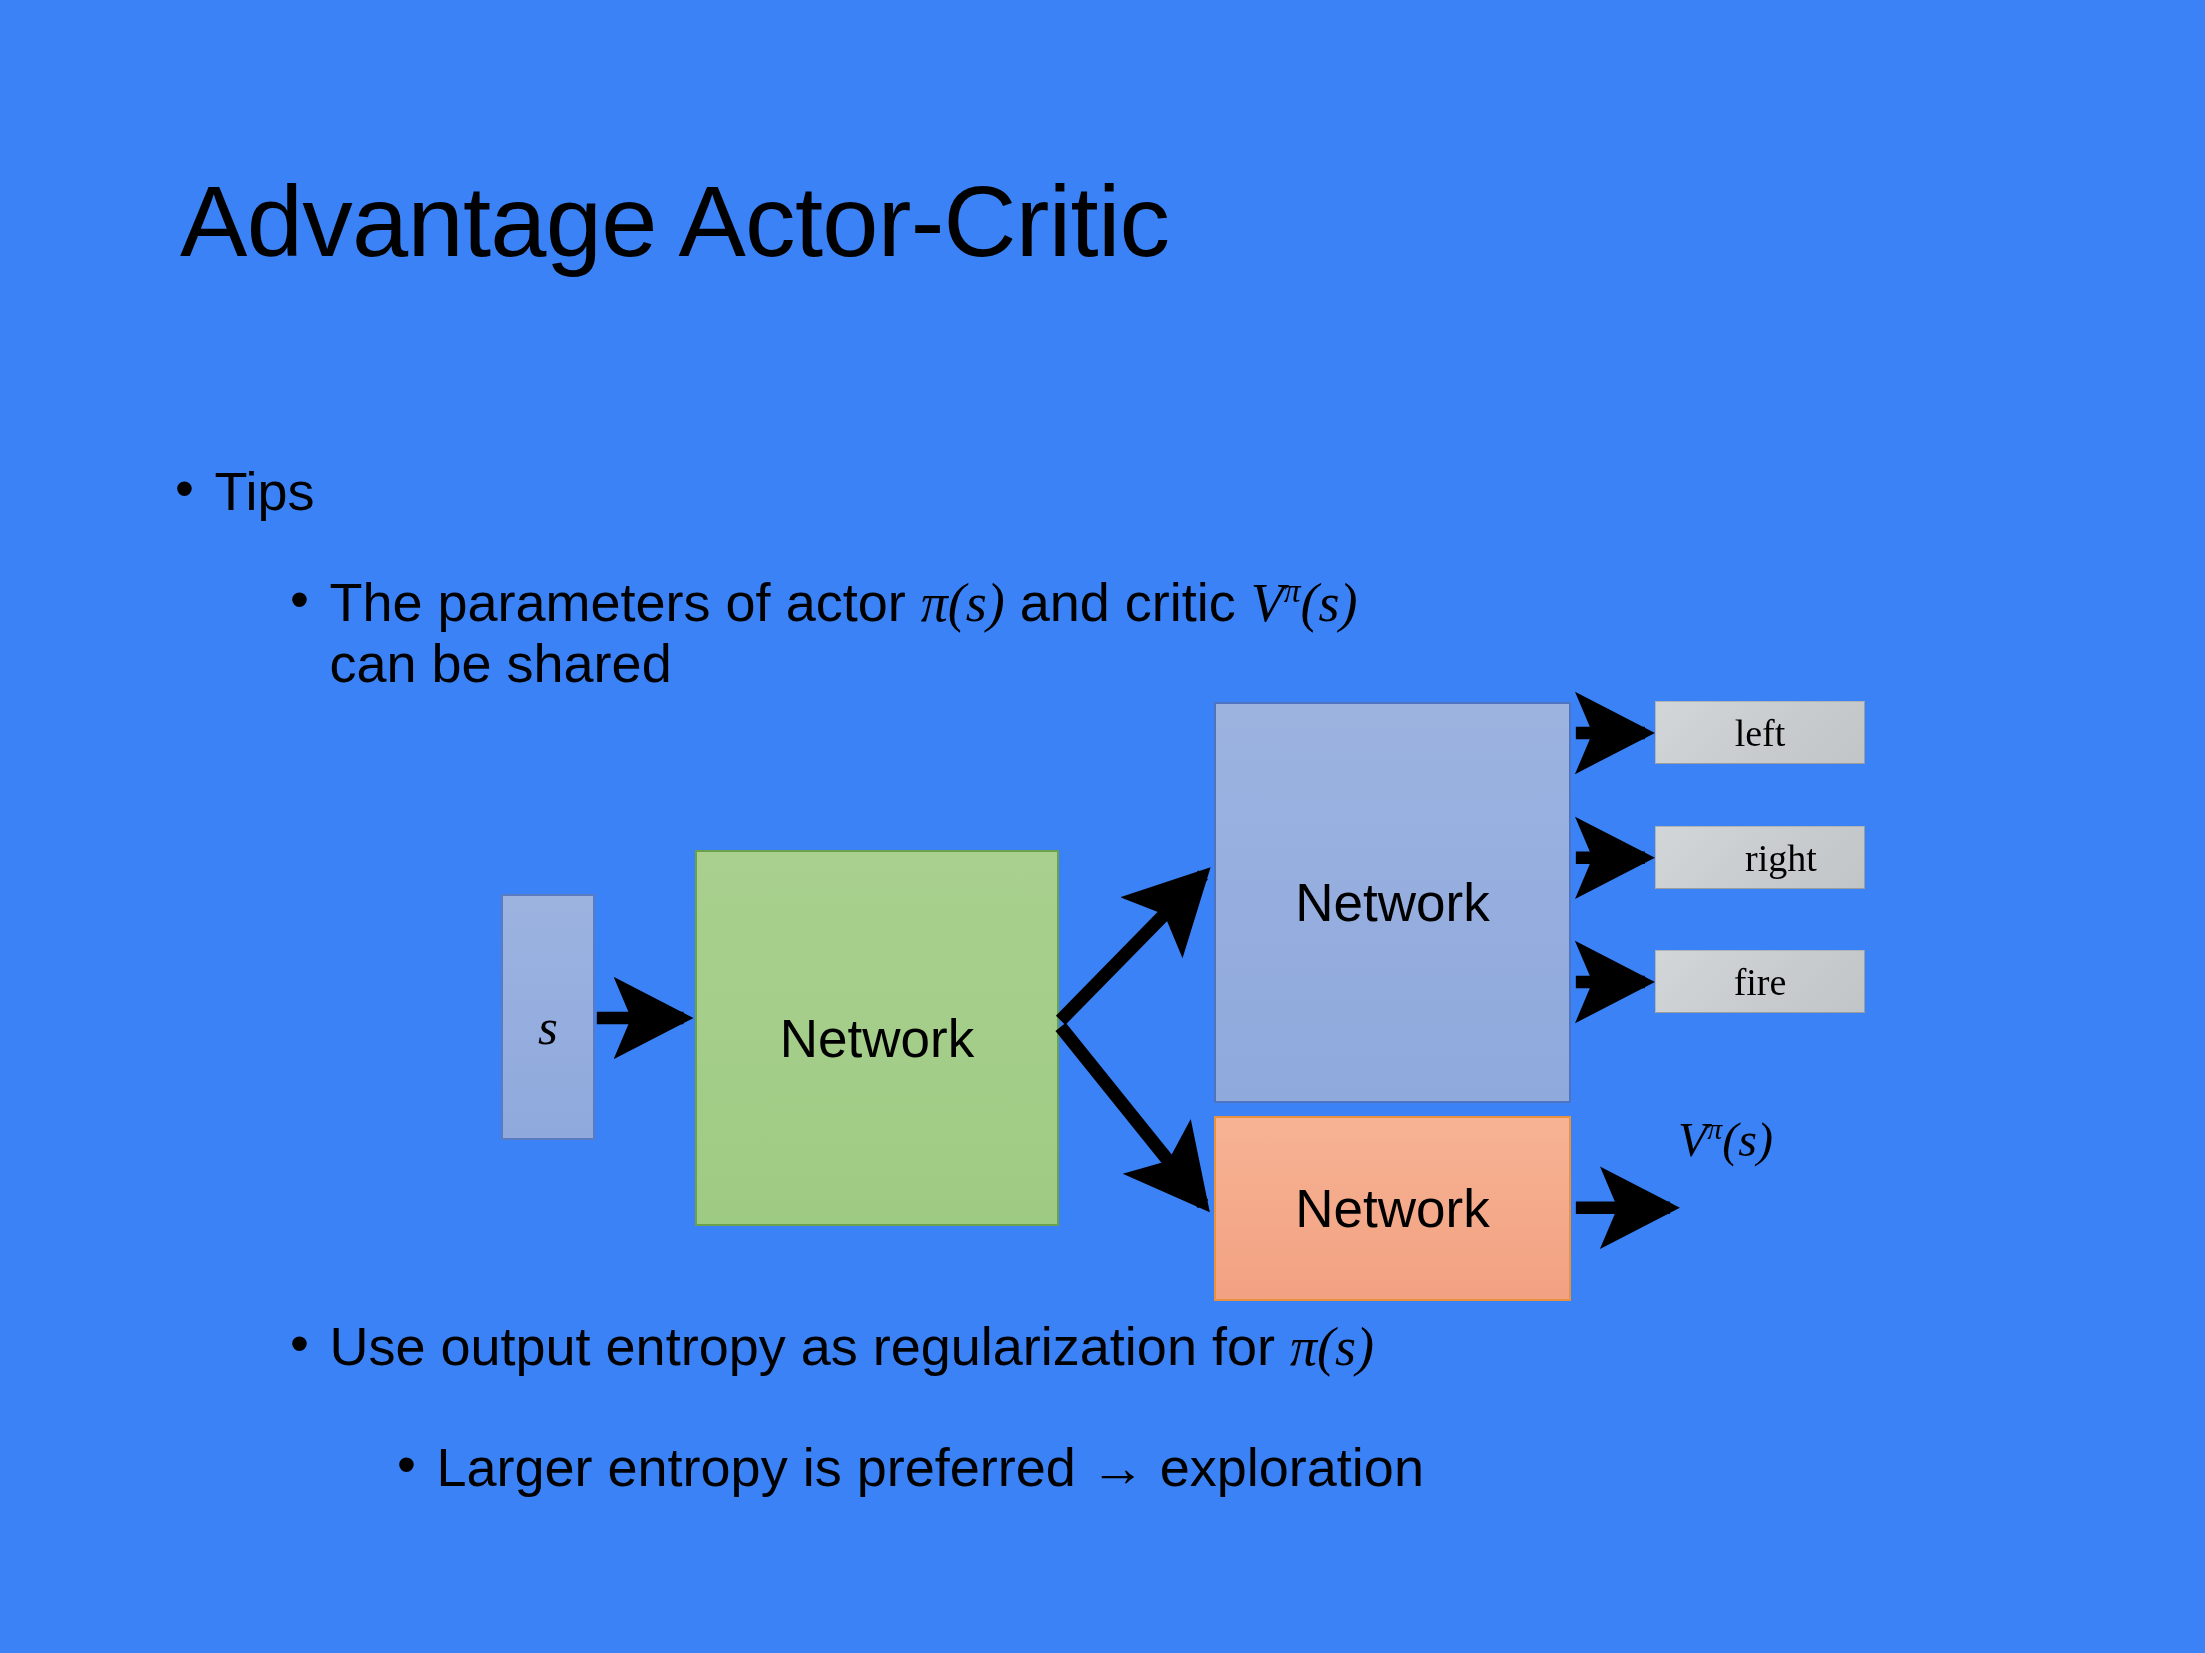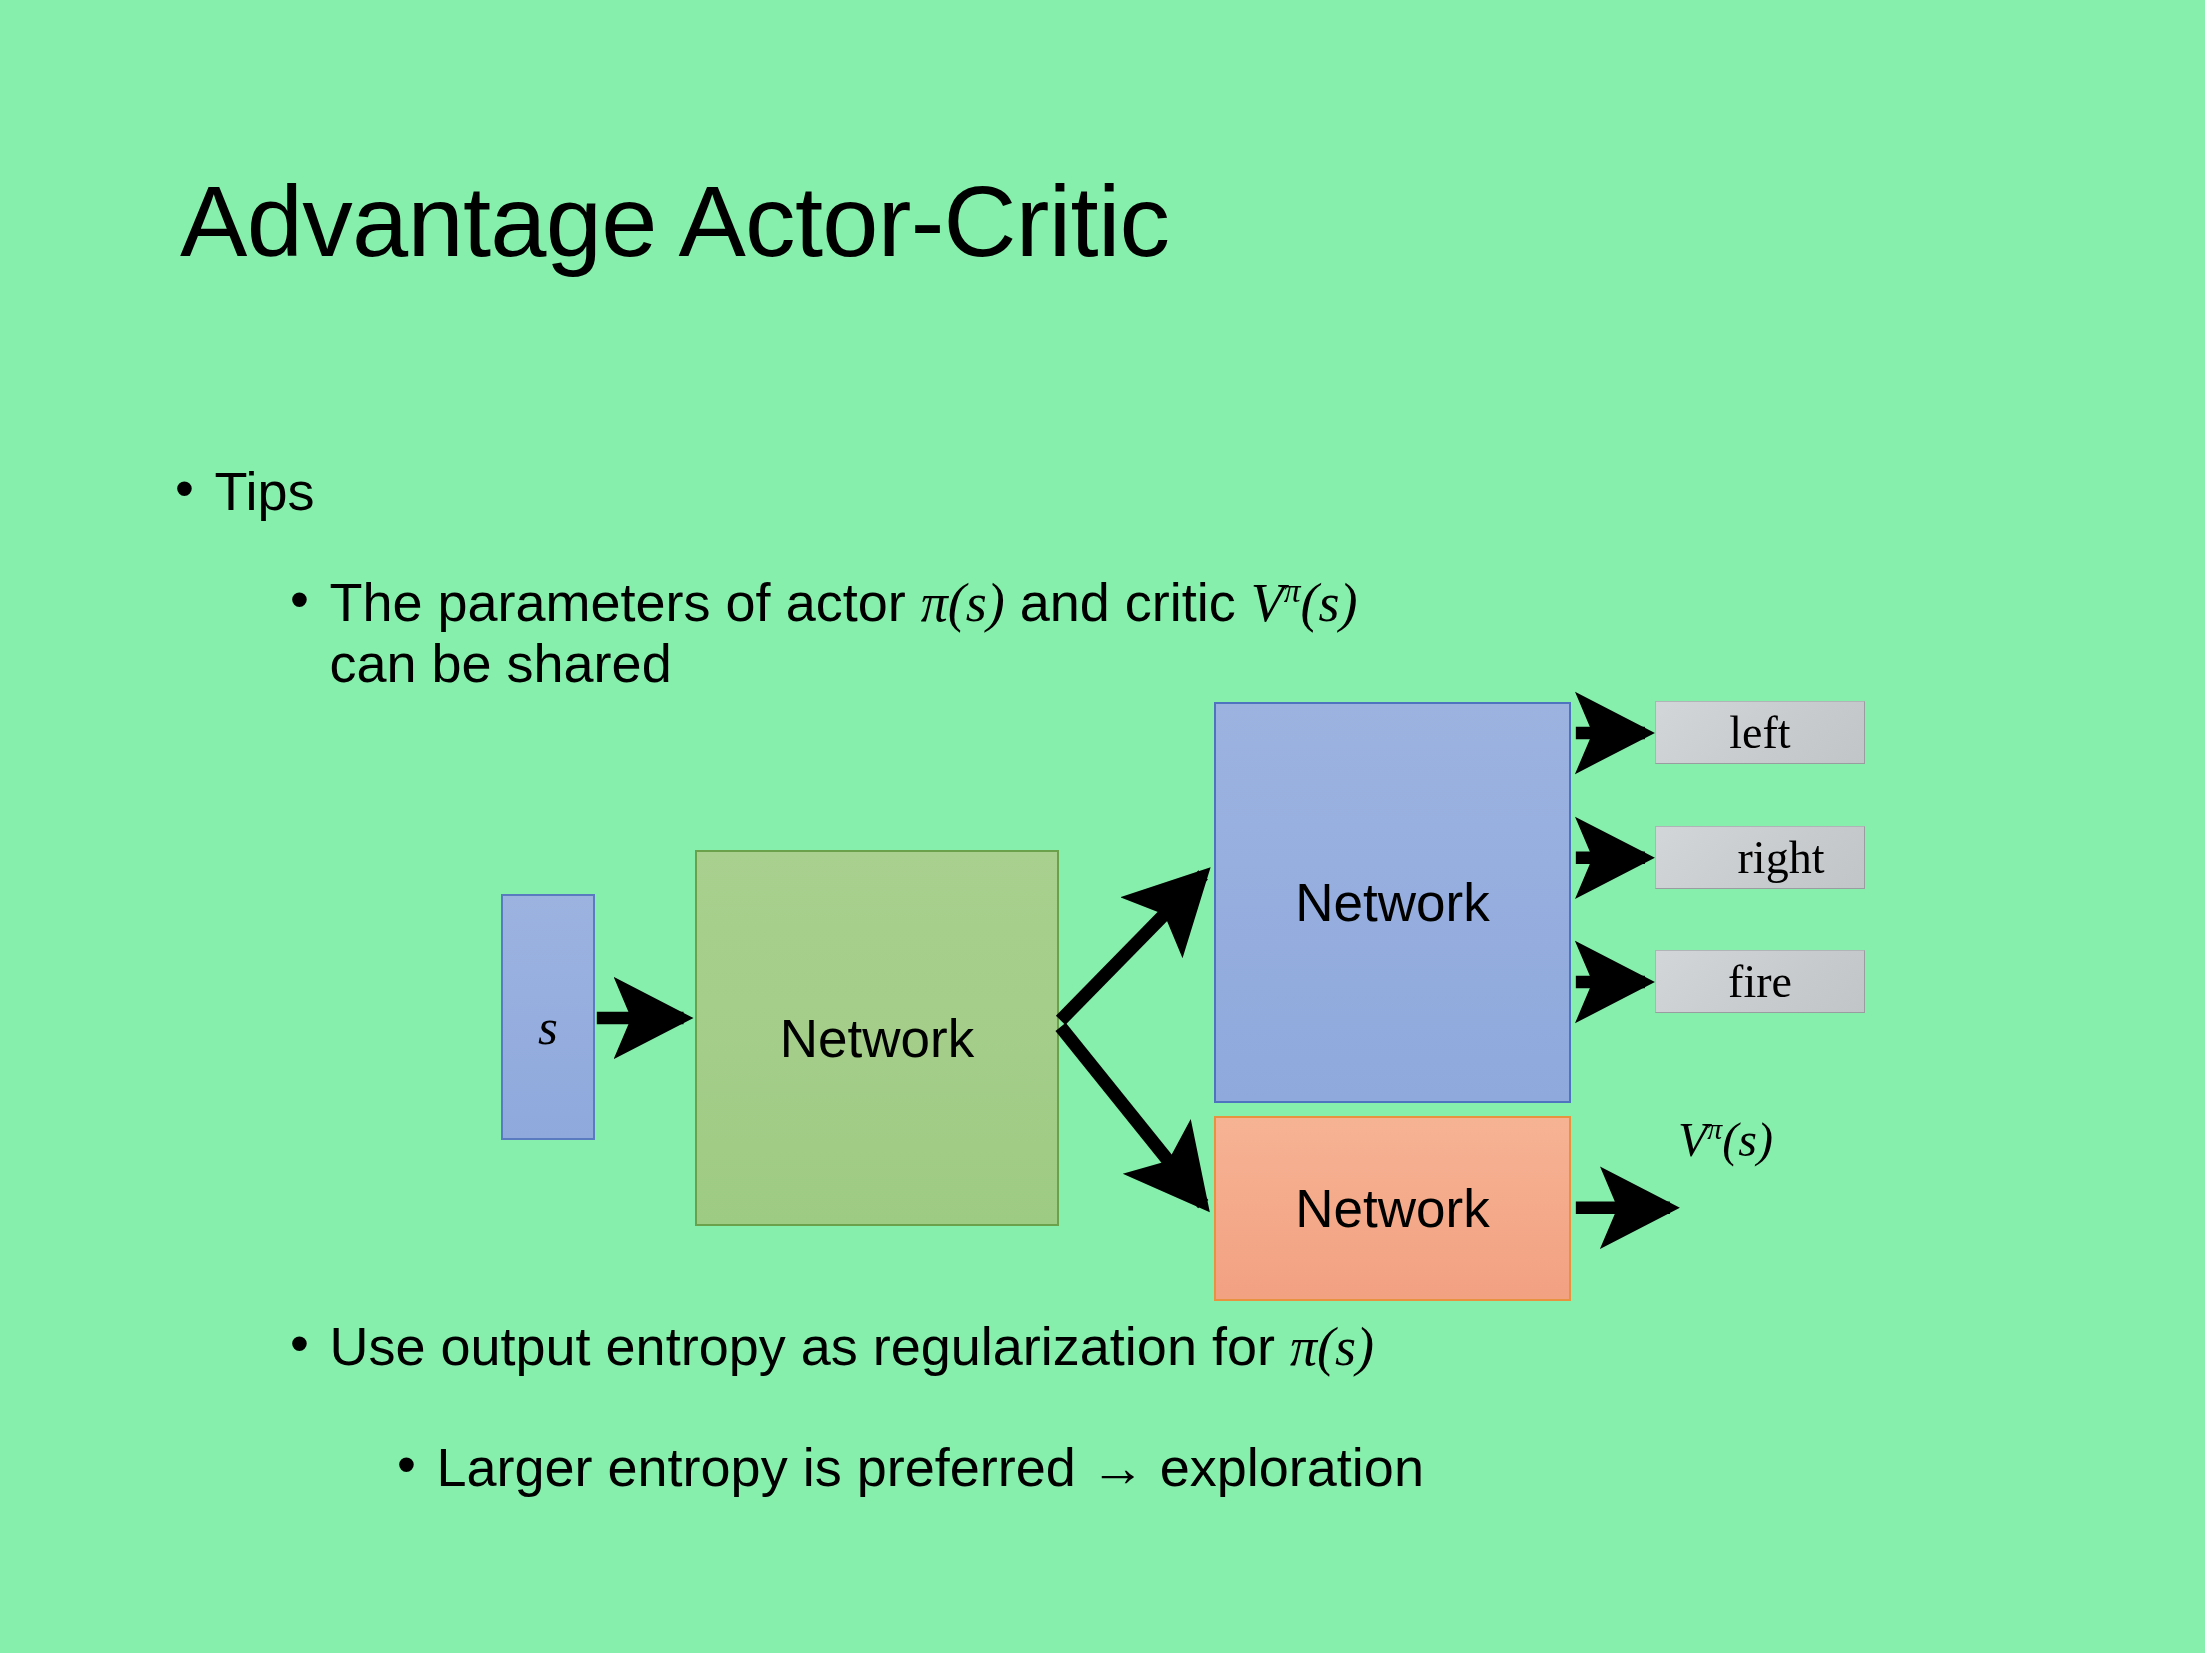--- a/index.html
+++ b/index.html
@@ -8,21 +8,21 @@
     background: #ffffff;
   }
   body {
     font-family: "Liberation Sans", sans-serif;
     color: #000000;
   }
   #slide {
     position: relative;
     width: 2205px;
     height: 1654px;
-    background: #86efac;
+    background: #3b82f6;
     overflow: hidden;
   }
 
   
   #title {
     position: absolute;
     left: 180px;
     top: 168px;
     width: 1838px;
     font-size: 101px;
@@ -129,21 +129,21 @@
     width: 210px;
     height: 63px;
     background: linear-gradient(135deg, #d3d6d8 0%, #c8cbcd 60%, #c2c5c7 100%);
     border: 1.5px solid #b1b4b6;
     border-right-color: #9a9d9f;
     border-bottom-color: #9a9d9f;
     display: flex;
     align-items: center;
     justify-content: center;
     font-family: "Liberation Serif", "DejaVu Serif", serif;
-    font-size: 46px;
+    font-size: 38px;
   }
   #gbox-left  { top: 701px; }
   #gbox-right { top: 826px; padding-left: 42px; }
   #gbox-fire  { top: 950px; }
 
   
   #arrows {
     position: absolute;
     left: 0; top: 0;
     width: 2205px; height: 1654px;

